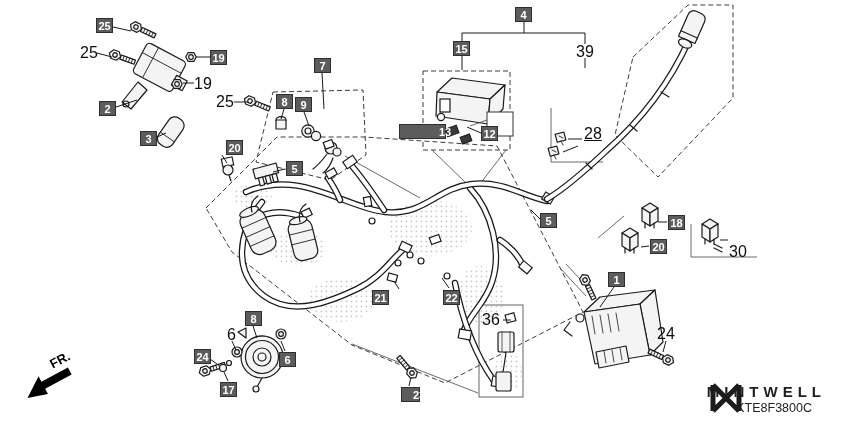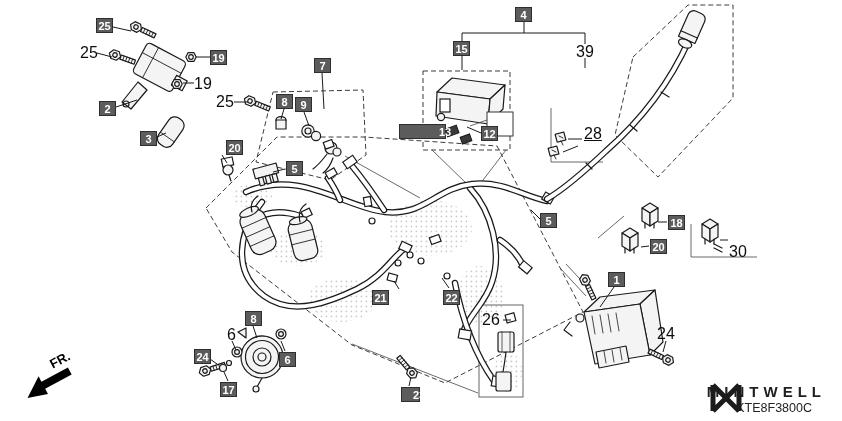--- a/index.html
+++ b/index.html
@@ -327,21 +327,21 @@
       <div class="callout boxed" style="left: 194px; top: 349px;">24</div>
       <div class="callout boxed" style="left: 220px; top: 382px;">17</div>
       <div class="callout boxed" style="left: 401px; top: 387px; padding-left: 17px;">23</div>
       <div class="callout plain" style="left: 80px; top: 45px;">25</div>
       <div class="callout plain" style="left: 194px; top: 76px;">19</div>
       <div class="callout plain" style="left: 216px; top: 94px;">25</div>
       <div class="callout plain" style="left: 576px; top: 44px;">39</div>
       <div class="callout plain" style="left: 584px; top: 126px; text-decoration: underline;">28</div>
       <div class="callout plain" style="left: 729px; top: 244px;">30</div>
       <div class="callout plain" style="left: 657px; top: 326px;">24</div>
-      <div class="callout plain" style="left: 482px; top: 312px;">26</div>
+      <div class="callout plain" style="left: 482px; top: 312px;">36</div>
       <div class="callout plain" style="left: 227px; top: 327px;">6</div>
     </div>
 
   <div class="fr-badge">
     <svg width="74" height="46" viewBox="0 0 74 46">
       <polygon points="2,26 22,12 22,18 52,18 52,26 22,26 22,32" fill="#000"></polygon>
     </svg>
     <span class="fr-text">FR.</span>
   </div>
 

